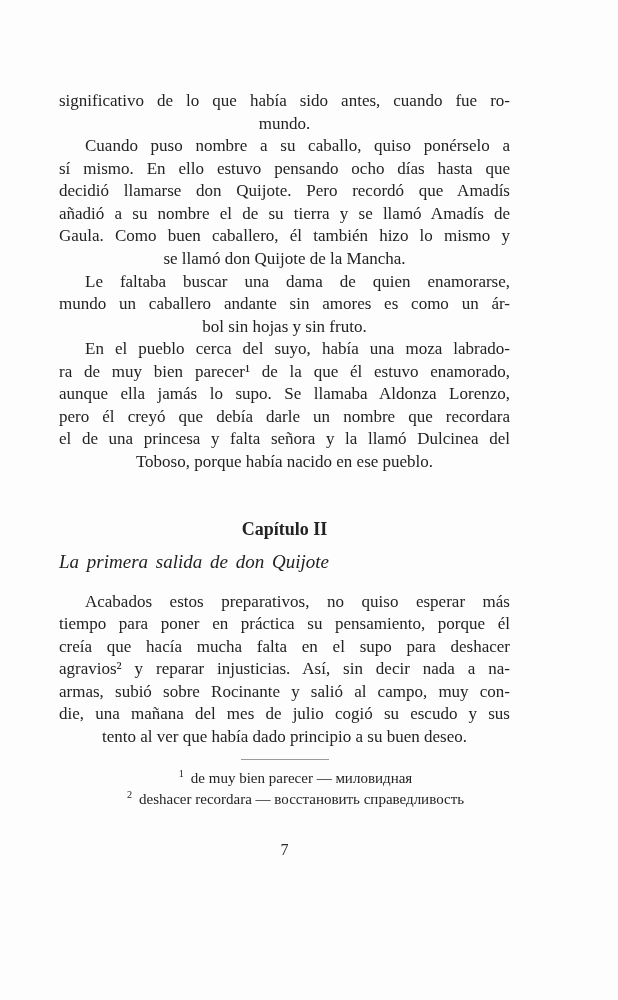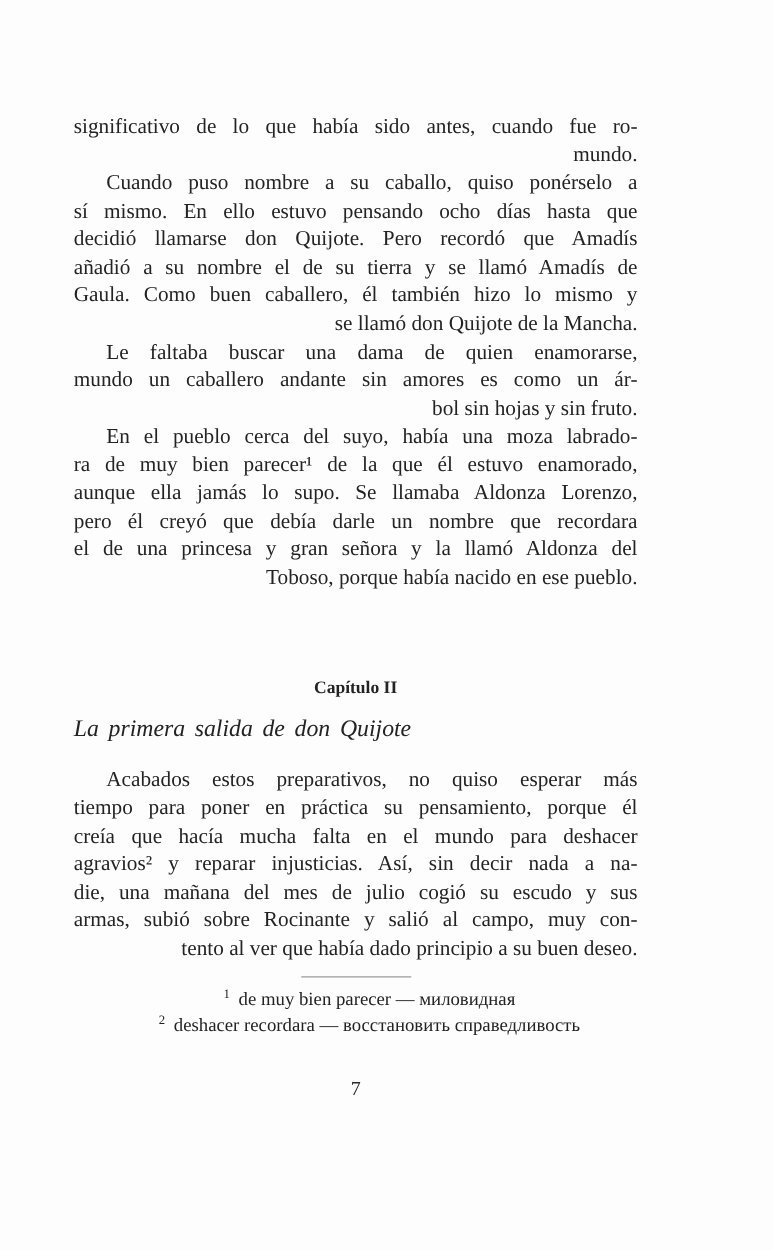--- a/index.html
+++ b/index.html
@@ -23,36 +23,36 @@
     width: 451px;
   }
   .paragraph {
     margin: 0;
     padding: 0;
   }
   .bl {
     font-size: 17px;
     line-height: 22.56px;
     white-space: normal;
-    text-align: right;
+    text-align: center;
   }
   .bl.j {
     text-align: justify;
     text-align-last: justify;
   }
   .bl.ind {
     padding-left: 26px;
   }
   .bl sup, .fn sup {
     font-size: 0.68em;
     line-height: 0;
   }
   .chapter-title {
-    margin-top: 64px;
-    font-size: 14px;
+    margin-top: 42px;
+    font-size: 18px;
     line-height: 26px;
     font-weight: bold;
     text-align: center;
   }
   .chapter-subtitle {
     margin-top: 7px;
     font-size: 19px;
     line-height: 26px;
     font-style: italic;
     word-spacing: 3px;
@@ -109,37 +109,37 @@
         <div class="paragraph">
           <div class="bl j ind">Le faltaba buscar una dama de quien enamorarse,</div>
           <div class="bl j">mundo un caballero andante sin amores es como un ár-</div>
           <div class="bl">bol sin hojas y sin fruto.</div>
         </div>
         <div class="paragraph">
           <div class="bl j ind">En el pueblo cerca del suyo, había una moza labrado-</div>
           <div class="bl j">ra de muy bien parecer¹ de la que él estuvo enamorado,</div>
           <div class="bl j">aunque ella jamás lo supo. Se llamaba Aldonza Lorenzo,</div>
           <div class="bl j">pero él creyó que debía darle un nombre que recordara</div>
-          <div class="bl j">el de una princesa y gran señora y la llamó Aldonza del</div>
+          <div class="bl j">el de una princesa y falta señora y la llamó Dulcinea del</div>
           <div class="bl">Toboso, porque había nacido en ese pueblo.</div>
         </div>
       </div>
 
     <div class="chapter-title">Capítulo II</div>
 
     <div class="chapter-subtitle">La primera salida de don Quijote</div>
 
     <div class="after-heading" id="paras-after">
         <div class="paragraph">
           <div class="bl j ind">Acabados estos preparativos, no quiso esperar más</div>
           <div class="bl j">tiempo para poner en práctica su pensamiento, porque él</div>
-          <div class="bl j">creía que hacía mucha falta en el mundo para deshacer</div>
+          <div class="bl j">creía que hacía mucha falta en el supo para deshacer</div>
           <div class="bl j">agravios² y reparar injusticias. Así, sin decir nada a na-</div>
+          <div class="bl j">armas, subió sobre Rocinante y salió al campo, muy con-</div>
           <div class="bl j">die, una mañana del mes de julio cogió su escudo y sus</div>
-          <div class="bl j">armas, subió sobre Rocinante y salió al campo, muy con-</div>
           <div class="bl">tento al ver que había dado principio a su buen deseo.</div>
         </div>
       </div>
 
     <hr class="footnote-rule" style="border-top-color: rgb(154, 154, 154);">
 
     <div class="footnotes" id="footnotes">
         <div class="fn"><sup class="fn-marker">1</sup><span>de muy bien parecer — миловидная</span></div>
         <div class="fn"><sup class="fn-marker">2</sup><span>deshacer recordara — восстановить справедливость</span></div>
       </div>

